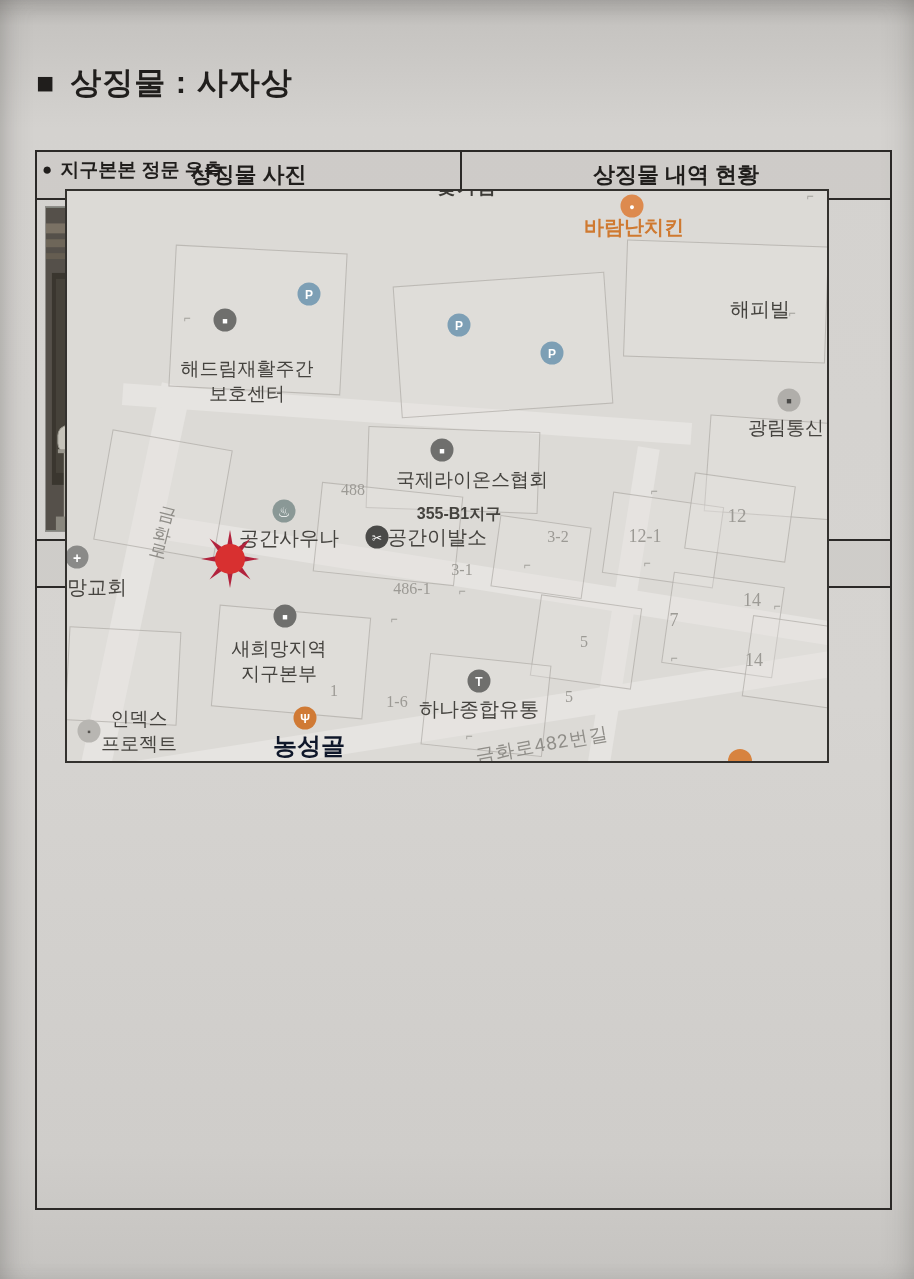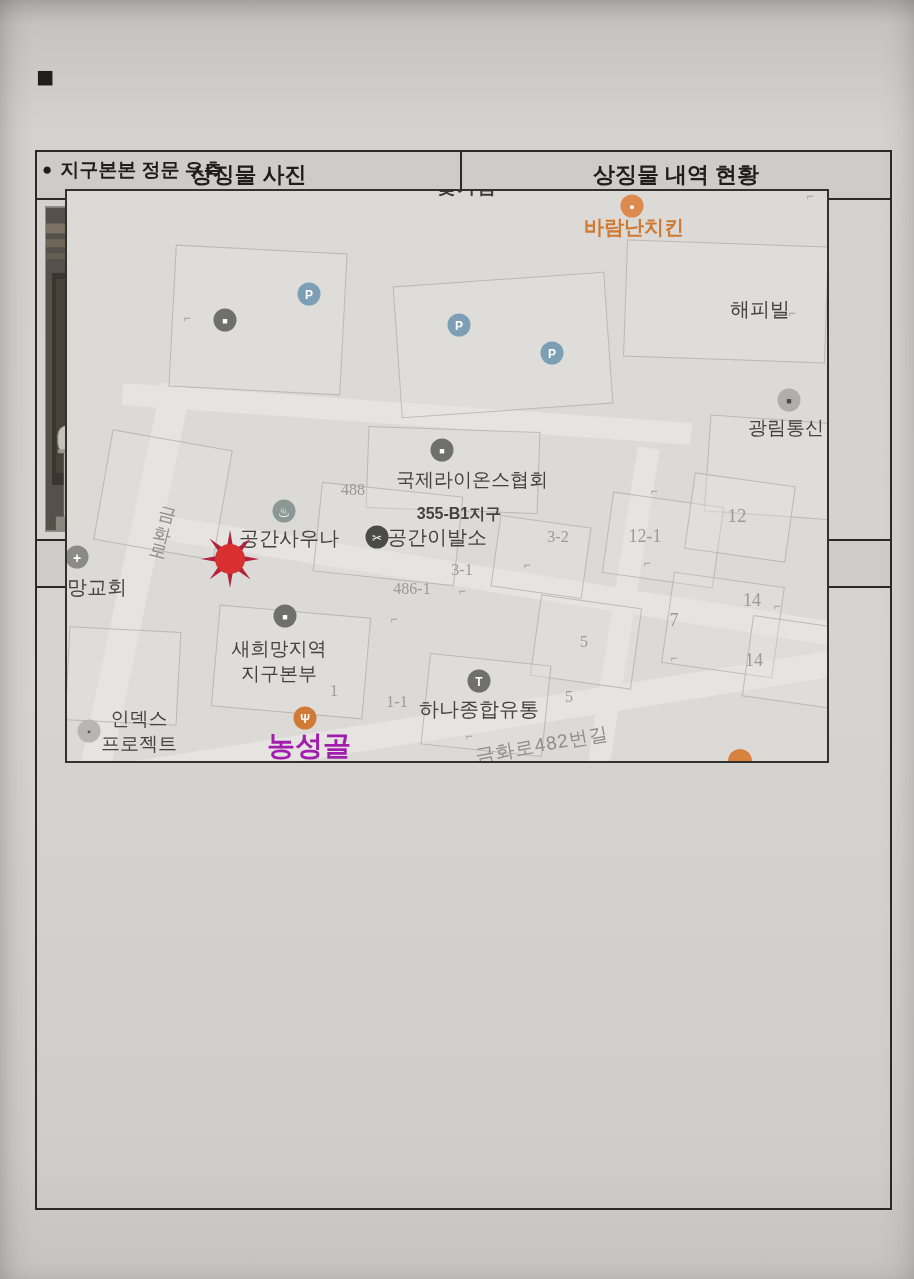--- a/index.html
+++ b/index.html
@@ -49,20 +49,21 @@
           color:#45433f;font-size:19px;font-weight:500;line-height:1.34;}
   svg{display:block;}
 </style>
 </head>
 <body>
 
 <div class="page">
 
   <div class="title-row">
     <span class="title-square">■</span>
+    <span class="title-text">상징물 : 사자상</span>
   </div>
 
   <div class="tbl">
     <div class="row r2">
       <div class="cell hdr half">상징물 사진</div>
       <div class="cell hdr half2">상징물 내역 현황</div>
     </div>
     <div class="row r3">
       <div class="cell half photo-cell">
         <div class="photo-frame">
@@ -207,35 +208,39 @@
           <div class="mnum" style="left: 578px; top: 345px; font-size: 18px; text-align: right;">12-1</div>
           <div class="mnum" style="left: 670px; top: 325px; font-size: 19px;">12</div>
           <div class="mnum" style="left: 395px; top: 379px;">3-1</div>
           <div class="mnum" style="left: 345px; top: 398px;">486-1</div>
           <div class="mnum" style="left: 685px; top: 409px; font-size: 18px;">14</div>
           <div class="mnum" style="left: 607px; top: 429px; font-size: 18px;">7</div>
           <div class="mnum" style="left: 517px; top: 451px;">5</div>
           <div class="mnum" style="left: 687px; top: 469px; font-size: 18px;">14</div>
           <div class="mnum" style="left: 502px; top: 506px;">5</div>
           <div class="mnum" style="left: 267px; top: 500px;">1</div>
-          <div class="mnum" style="left: 330px; top: 511px;">1-1</div>
+          <div class="mnum" style="left: 330px; top: 511px;">1-6</div>
           <div class="street" style="left: 400px; top: -4px; transform: translate(-50%, -50%); font-size: 19px; color: rgb(62, 60, 56); font-weight: 700;">꽃가람</div>
           <div class="street" style="left: 98px; top: 332px; transform: translate(-50%, -50%) rotate(14deg); writing-mode: vertical-rl; font-size: 18px;">금화로</div>
           <div class="street" style="left: 475px; top: 554px; transform: translate(-50%, -50%) rotate(-10deg); font-size: 19px;">금화로482번길</div>
           <div class="picon" style="left: 565px; top: 15px; background: rgb(221, 138, 78); font-size: 9px;">●</div>
           <div class="plabel" style="left: 567px; top: 36px; color: rgb(207, 121, 48); font-size: 20px; font-weight: 700;">
             <div>바람난치킨</div>
           </div>
           <div class="plabel" style="left: 693px; top: 118px; font-size: 20px;">
             <div>해피빌</div>
           </div>
           <div class="picon" style="left: 242px; top: 103px; background: rgb(125, 159, 181);">P</div>
           <div class="picon" style="left: 392px; top: 134px; background: rgb(125, 159, 181);">P</div>
           <div class="picon" style="left: 485px; top: 162px; background: rgb(125, 159, 181);">P</div>
           <div class="picon" style="left: 158px; top: 129px; background: rgb(111, 111, 109); font-size: 9px;">■</div>
+          <div class="plabel" style="left: 180px; top: 190px;">
+            <div>해드림재활주간</div>
+            <div>보호센터</div>
+          </div>
           <div class="picon" style="left: 722px; top: 209px; background: rgb(176, 174, 170); color: rgb(74, 74, 72); font-size: 9px;">■</div>
           <div class="plabel" style="left: 719px; top: 237px;">
             <div>광림통신</div>
           </div>
           <div class="picon" style="left: 375px; top: 259px; background: rgb(111, 111, 109); font-size: 9px;">■</div>
           <div class="plabel" style="left: 405px; top: 289px;">
             <div>국제라이온스협회</div>
           </div>
           <div class="plabel" style="left: 392px; top: 314px; font-size: 16px; font-weight: 700; margin-top: 9px;">
             <div>355-B1지구</div>
@@ -256,21 +261,21 @@
           <div class="plabel" style="left: 212px; top: 470px;">
             <div>새희망지역</div>
             <div>지구본부</div>
           </div>
           <div class="picon" style="left: 22px; top: 540px; background: rgb(184, 182, 178); color: rgb(85, 83, 79); font-size: 10px;">▪</div>
           <div class="plabel" style="left: 72px; top: 540px;">
             <div>인덱스</div>
             <div>프로젝트</div>
           </div>
           <div class="picon" style="left: 238px; top: 527px; background: rgb(208, 122, 53); font-size: 12px;">Ψ</div>
-          <div class="plabel" style="left: 242px; top: 555px; color: #a21caf; font-size: 28px; font-weight: 700;">
+          <div class="plabel" style="left: 242px; top: 555px; color: #0f172a; font-size: 24px; font-weight: 700;">
             <div>농성골</div>
           </div>
           <div class="picon" style="left: 412px; top: 490px; background: rgb(111, 111, 109); font-size: 12px;">T</div>
           <div class="plabel" style="left: 412px; top: 518px; font-size: 20px;">
             <div>하나종합유통</div>
           </div>
           <svg width="64" height="64" viewBox="-32 -32 64 64" style="position: absolute; left: 163px; top: 368px; transform: translate(-50%, -50%); overflow: visible;">
             <polygon points="29.0,0.0 12.7,-2.9 12.7,2.9" fill="#b2223c"></polygon>
             <polygon points="20.5,20.5 11.0,6.9 6.9,11.0" fill="#b2223c"></polygon>
             <polygon points="0.0,29.0 2.9,12.7 -2.9,12.7" fill="#b2223c"></polygon>

